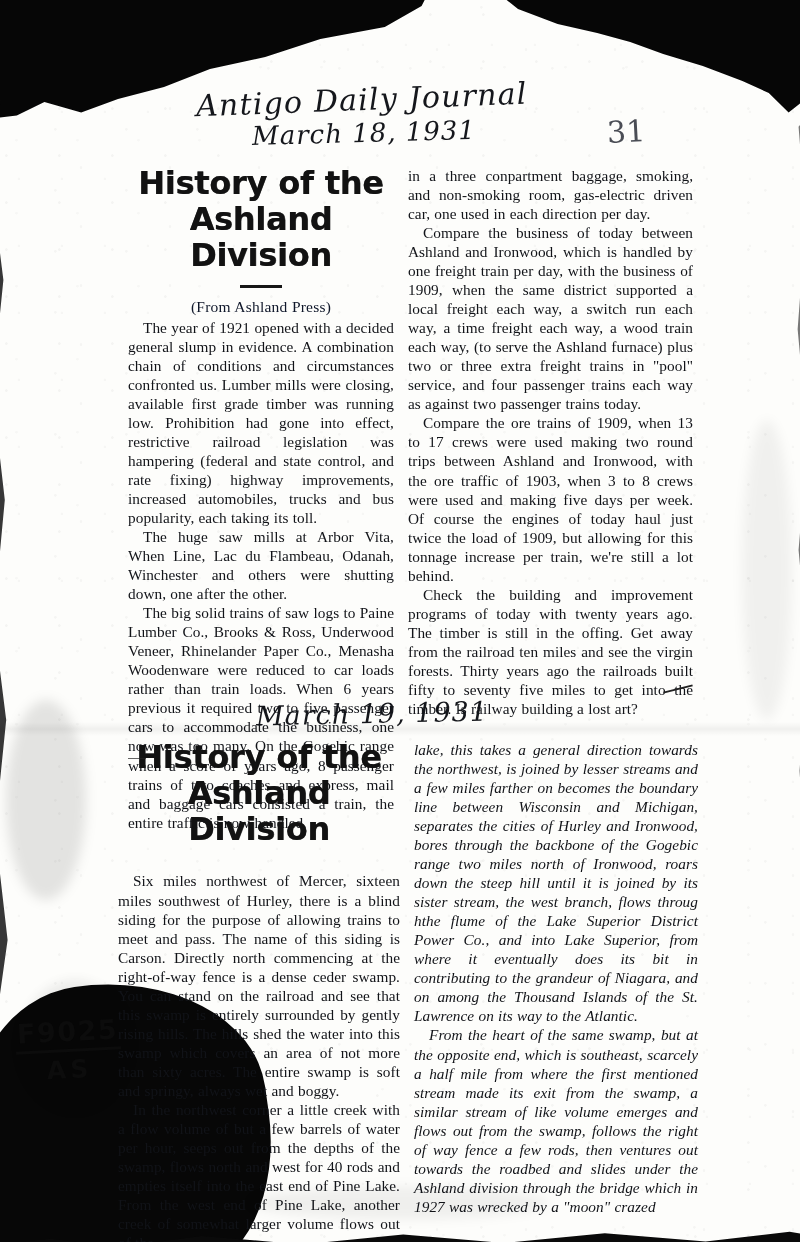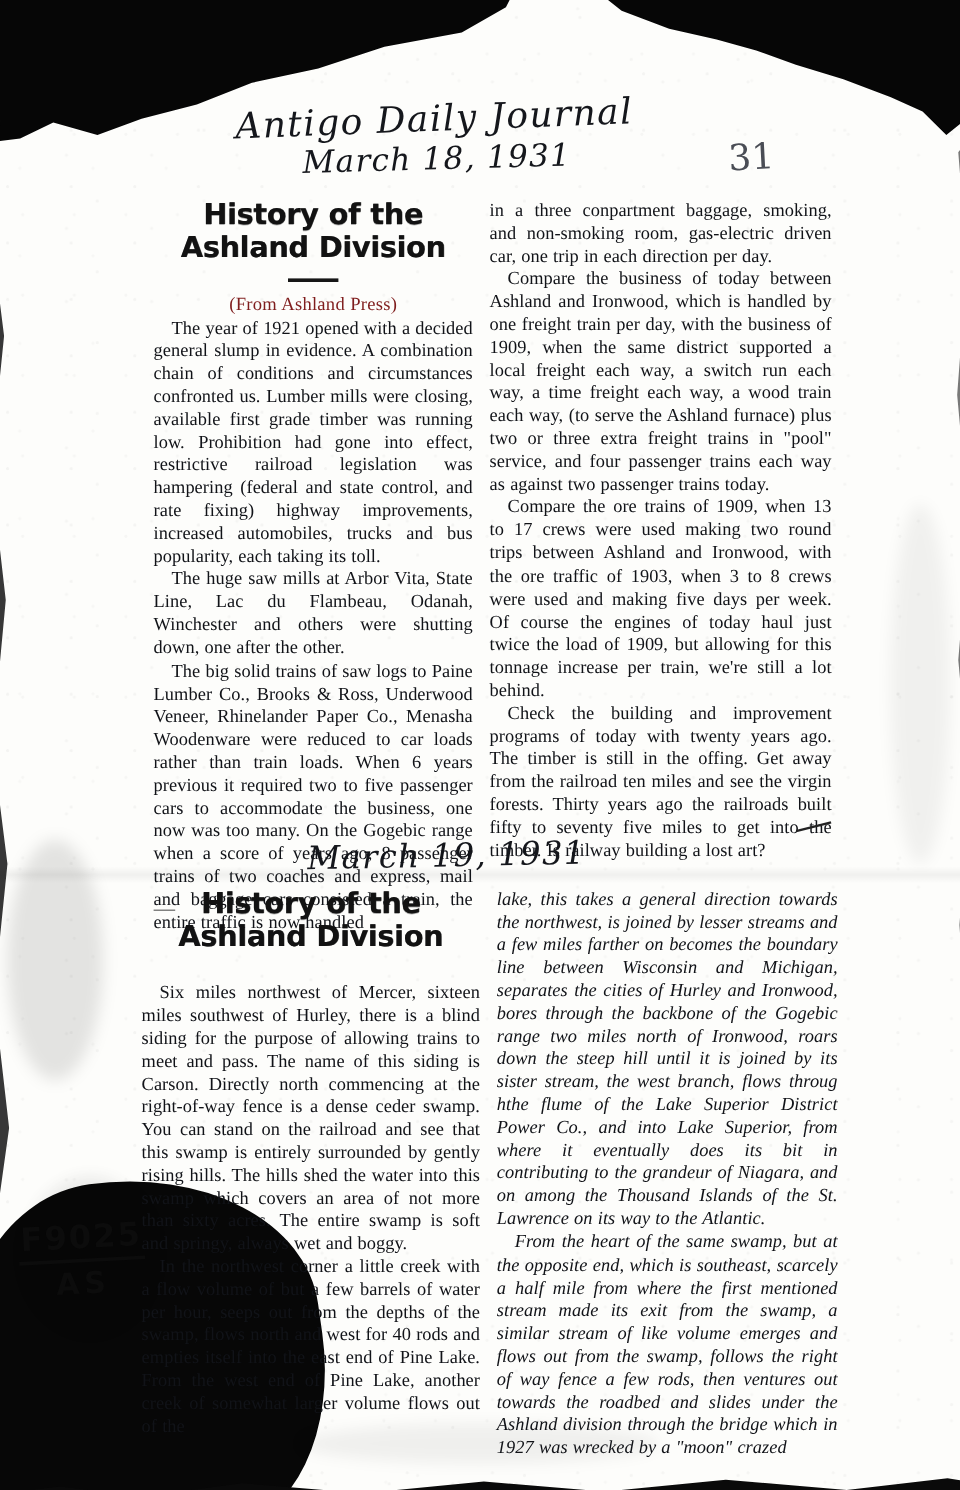--- a/index.html
+++ b/index.html
@@ -170,37 +170,37 @@
   }
 
   
   .article { position: absolute; }
   #article-1 { left: 128px; top: 166px; width: 565px; }
   #article-2 { left: 118px; top: 740px; width: 580px; }
 
   .headline {
     font-family: "DejaVu Sans", sans-serif;
     font-weight: bold;
-    font-size: 24px;
+    font-size: 32px;
     line-height: 1.12;
     letter-spacing: -0.3px;
     text-align: center;
     color: #121212;
     text-shadow: 0.4px 0 0 rgba(0,0,0,0.55), 0 0.4px 0 rgba(0,0,0,0.3);
   }
   .headline .hl-line { display: block; }
   .rule {
     width: 42px; height: 3px;
     background: #161616;
     margin: 12px auto 9px auto;
   }
   .source-line {
     text-align: center;
     font-size: 15.5px;
-    color: #7f1d1d;
+    color: #0f172a;
     margin-bottom: 1px;
     letter-spacing: 0.2px;
   }
 
   .cols {
     display: flex;
     gap: 14px;
   }
   .col {
     font-size: 15.3px;
@@ -275,25 +275,25 @@
     <div class="article" id="article-1">
       <div class="cols">
         <div class="col col-left">
           <div class="headline">
             <span class="hl-line">History of the</span>
             <span class="hl-line">Ashland Division</span>
           </div>
           <div class="rule"></div>
           <div class="source-line">(From Ashland Press)</div>
           <p>The year of 1921 opened with a decided general slump in evidence. A combination chain of conditions and circumstances confronted us. Lumber mills were closing, available first grade timber was running low. Prohibition had gone into effect, restrictive railroad legislation was hampering (federal and state control, and rate fixing) highway improvements, increased automobiles, trucks and bus popularity, each taking its toll.</p>
-          <p>The huge saw mills at Arbor Vita, State Line, Lac du Flambeau, Odanah, Winchester and others were shutting down, one after the other.</p>
+          <p>The huge saw mills at Arbor Vita, When Line, Lac du Flambeau, Odanah, Winchester and others were shutting down, one after the other.</p>
           <p>The big solid trains of saw logs to Paine Lumber Co., Brooks &amp; Ross, Underwood Veneer, Rhinelander Paper Co., Menasha Woodenware were reduced to car loads rather than train loads. When 6 years previous it required two to five passenger cars to accommodate the business, one now was too many. On the Gogebic range when a score of years ago, 8 passenger trains of two coaches and express, mail and baggage cars consisted a train, the entire traffic is now handled</p>
         </div>
         <div class="col col-right a1-right">
-          <p class="no-indent">in a three conpartment baggage, smoking, and non-smoking room, gas-electric driven car, one trip in each direction per day.</p>
+          <p class="no-indent">in a three conpartment baggage, smoking, and non-smoking room, gas-electric driven car, one used in each direction per day.</p>
           <p>Compare the business of today between Ashland and Ironwood, which is handled by one freight train per day, with the business of 1909, when the same district supported a local freight each way, a switch run each way, a time freight each way, a wood train each way, (to serve the Ashland furnace) plus two or three extra freight trains in "pool" service, and four passenger trains each way as against two passenger trains today.</p>
           <p>Compare the ore trains of 1909, when 13 to 17 crews were used making two round trips between Ashland and Ironwood, with the ore traffic of 1903, when 3 to 8 crews were used and making five days per week. Of course the engines of today haul just twice the load of 1909, but allowing for this tonnage increase per train, we're still a lot behind.</p>
           <p>Check the building and improvement programs of today with twenty years ago. The timber is still in the offing. Get away from the railroad ten miles and see the virgin forests. Thirty years ago the railroads built fifty to seventy five miles to get into the timber. Is railway building a lost art?</p>
         </div>
       </div>
     </div>
 
     <div class="fold" id="fold-1"></div>
     <div class="scratch" id="scratch-a"></div>
     <div class="scratch" id="scratch-b"></div>

